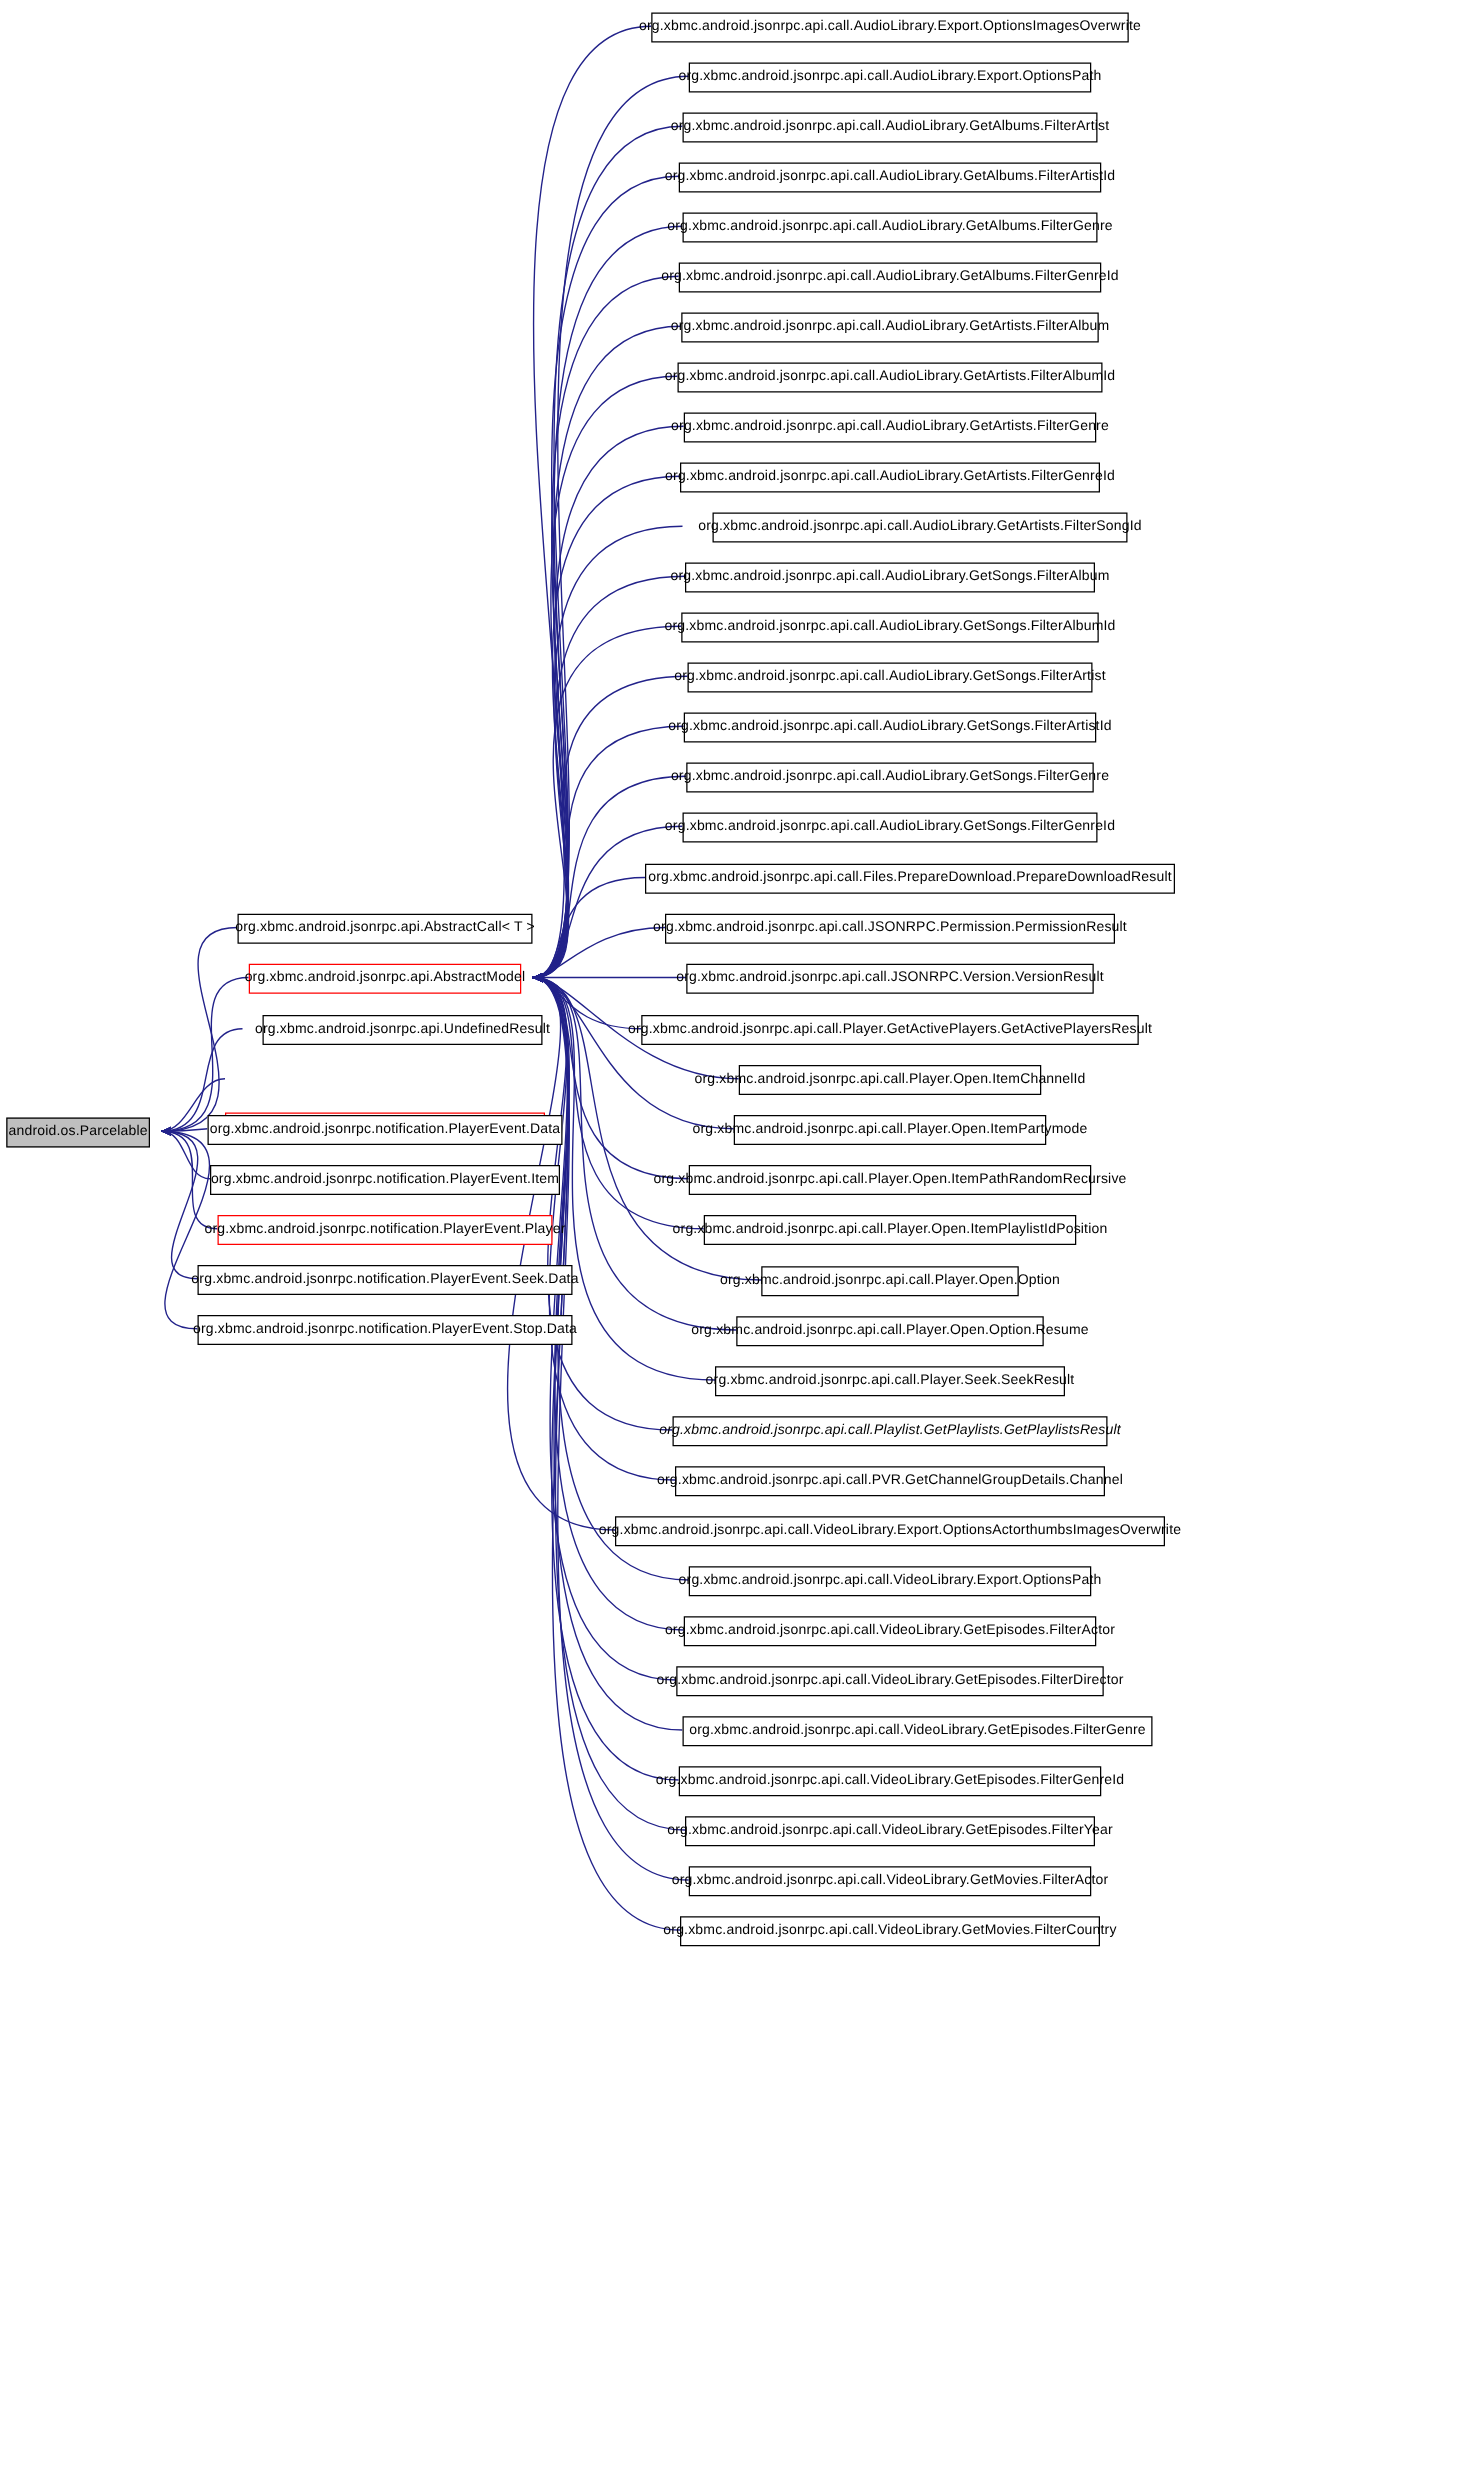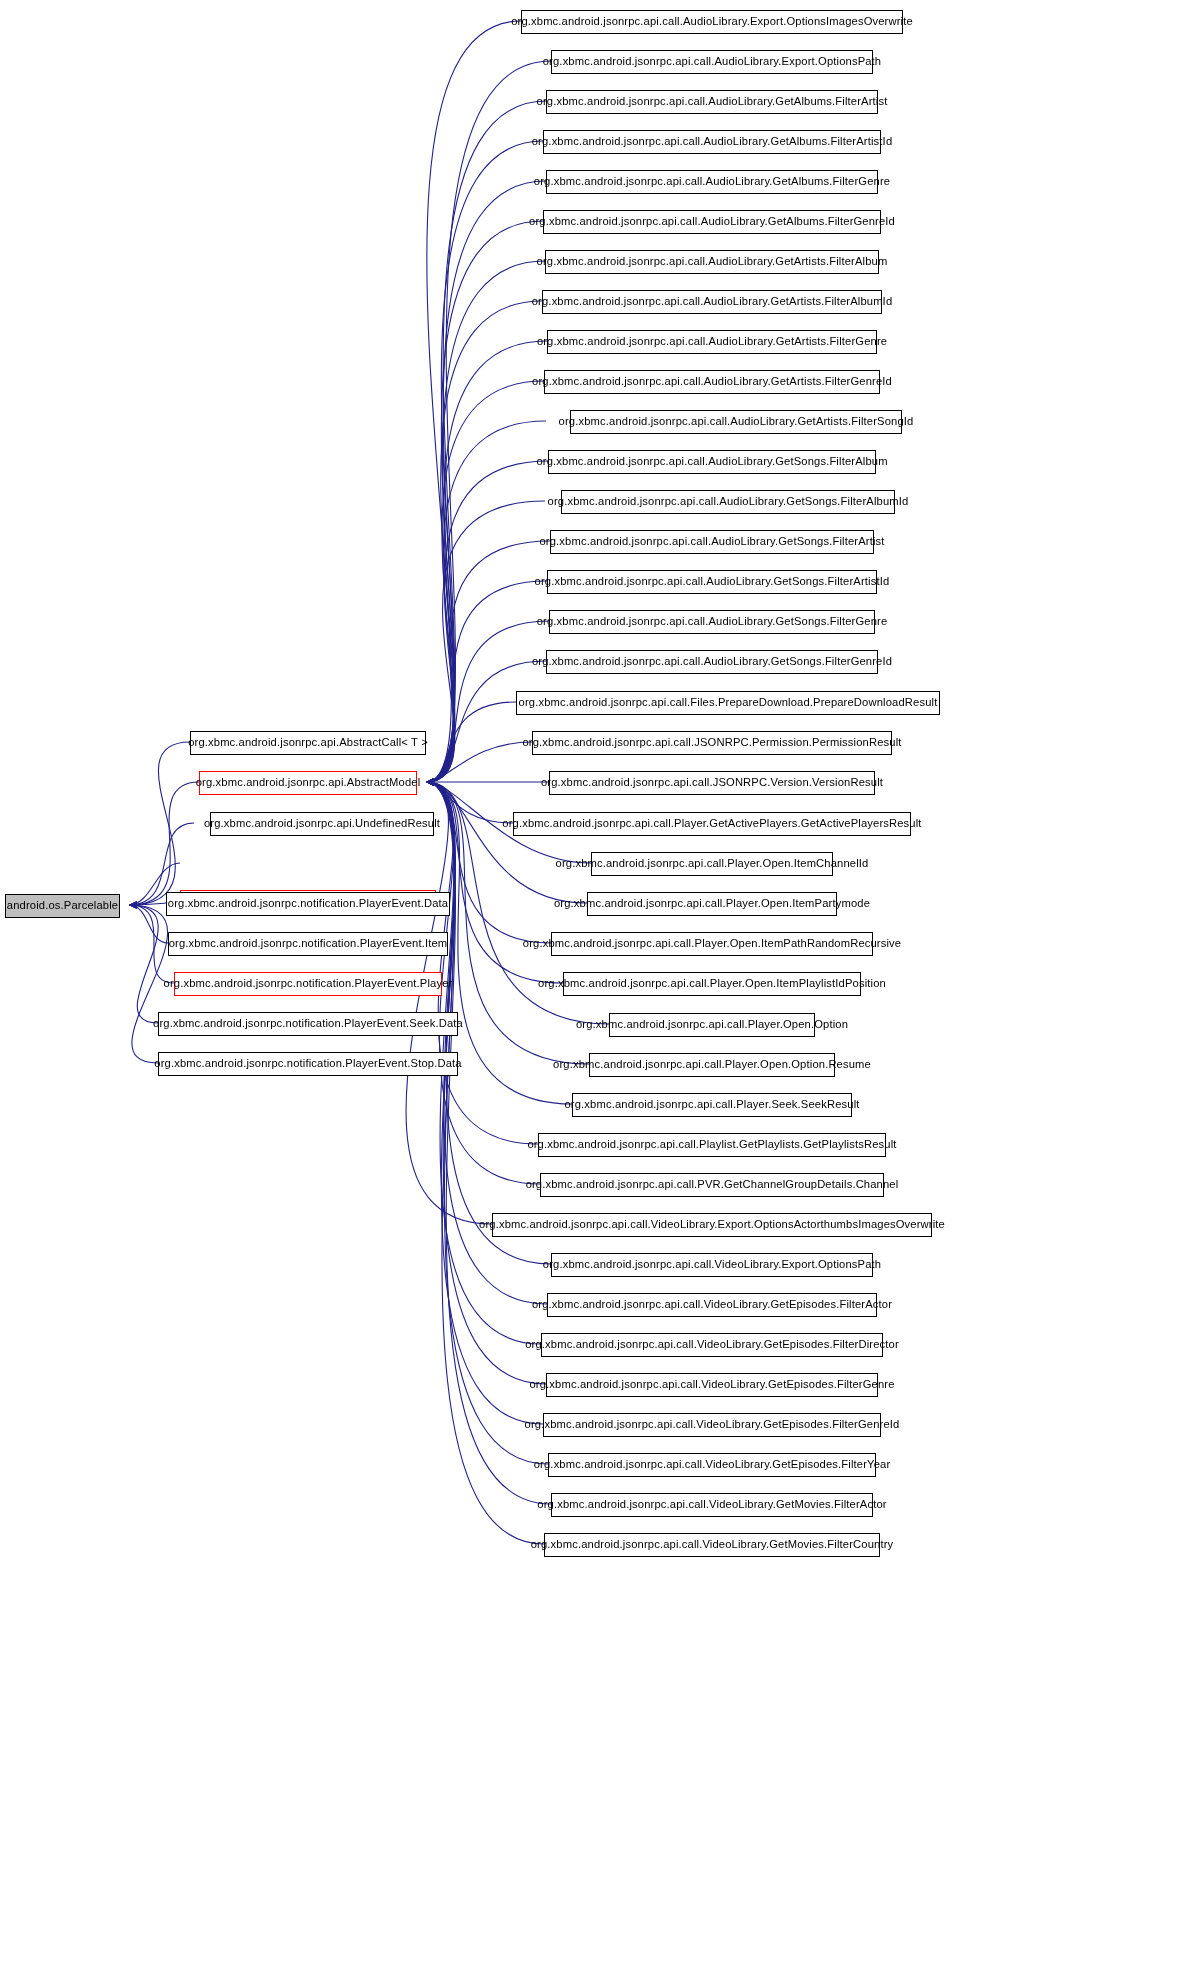--- a/index.html
+++ b/index.html
@@ -179,21 +179,21 @@
       </div>
       <div class="node" style="left: 544px; top: 370px; width: 336px;">
         <span class="node-label">org.xbmc.android.jsonrpc.api.call.AudioLibrary.GetArtists.FilterGenreId</span>
       </div>
       <div class="node" style="left: 570px; top: 410px; width: 332px;">
         <span class="node-label">org.xbmc.android.jsonrpc.api.call.AudioLibrary.GetArtists.FilterSongId</span>
       </div>
       <div class="node" style="left: 548px; top: 450px; width: 328px;">
         <span class="node-label">org.xbmc.android.jsonrpc.api.call.AudioLibrary.GetSongs.FilterAlbum</span>
       </div>
-      <div class="node" style="left: 561px; top: 490px; width: 334px;">
+      <div class="node" style="left: 545px; top: 490px; width: 334px;">
         <span class="node-label">org.xbmc.android.jsonrpc.api.call.AudioLibrary.GetSongs.FilterAlbumId</span>
       </div>
       <div class="node" style="left: 550px; top: 530px; width: 324px;">
         <span class="node-label">org.xbmc.android.jsonrpc.api.call.AudioLibrary.GetSongs.FilterArtist</span>
       </div>
       <div class="node" style="left: 547px; top: 570px; width: 330px;">
         <span class="node-label">org.xbmc.android.jsonrpc.api.call.AudioLibrary.GetSongs.FilterArtistId</span>
       </div>
       <div class="node" style="left: 549px; top: 610px; width: 326px;">
         <span class="node-label">org.xbmc.android.jsonrpc.api.call.AudioLibrary.GetSongs.FilterGenre</span>
@@ -227,39 +227,39 @@
       </div>
       <div class="node" style="left: 609px; top: 1013px; width: 206px;">
         <span class="node-label">org.xbmc.android.jsonrpc.api.call.Player.Open.Option</span>
       </div>
       <div class="node" style="left: 589px; top: 1053px; width: 246px;">
         <span class="node-label">org.xbmc.android.jsonrpc.api.call.Player.Open.Option.Resume</span>
       </div>
       <div class="node" style="left: 572px; top: 1093px; width: 280px;">
         <span class="node-label">org.xbmc.android.jsonrpc.api.call.Player.Seek.SeekResult</span>
       </div>
-      <div class="node" style="left: 538px; top: 1133px; width: 348px;">
+      <div class="node" style="left: 538px; top: 1133px; width: 348px; font-style: italic;">
         <span class="node-label">org.xbmc.android.jsonrpc.api.call.Playlist.GetPlaylists.GetPlaylistsResult</span>
       </div>
       <div class="node" style="left: 540px; top: 1173px; width: 344px;">
         <span class="node-label">org.xbmc.android.jsonrpc.api.call.PVR.GetChannelGroupDetails.Channel</span>
       </div>
       <div class="node" style="left: 492px; top: 1213px; width: 440px;">
         <span class="node-label">org.xbmc.android.jsonrpc.api.call.VideoLibrary.Export.OptionsActorthumbsImagesOverwrite</span>
       </div>
       <div class="node" style="left: 551px; top: 1253px; width: 322px;">
         <span class="node-label">org.xbmc.android.jsonrpc.api.call.VideoLibrary.Export.OptionsPath</span>
       </div>
       <div class="node" style="left: 547px; top: 1293px; width: 330px;">
         <span class="node-label">org.xbmc.android.jsonrpc.api.call.VideoLibrary.GetEpisodes.FilterActor</span>
       </div>
       <div class="node" style="left: 541px; top: 1333px; width: 342px;">
         <span class="node-label">org.xbmc.android.jsonrpc.api.call.VideoLibrary.GetEpisodes.FilterDirector</span>
       </div>
-      <div class="node" style="left: 546px; top: 1373px; width: 332px;">
+      <div class="node" style="left: 546px; top: 1373px; width: 376px;">
         <span class="node-label">org.xbmc.android.jsonrpc.api.call.VideoLibrary.GetEpisodes.FilterGenre</span>
       </div>
       <div class="node" style="left: 543px; top: 1413px; width: 338px;">
         <span class="node-label">org.xbmc.android.jsonrpc.api.call.VideoLibrary.GetEpisodes.FilterGenreId</span>
       </div>
       <div class="node" style="left: 548px; top: 1453px; width: 328px;">
         <span class="node-label">org.xbmc.android.jsonrpc.api.call.VideoLibrary.GetEpisodes.FilterYear</span>
       </div>
       <div class="node" style="left: 551px; top: 1493px; width: 322px;">
         <span class="node-label">org.xbmc.android.jsonrpc.api.call.VideoLibrary.GetMovies.FilterActor</span>

